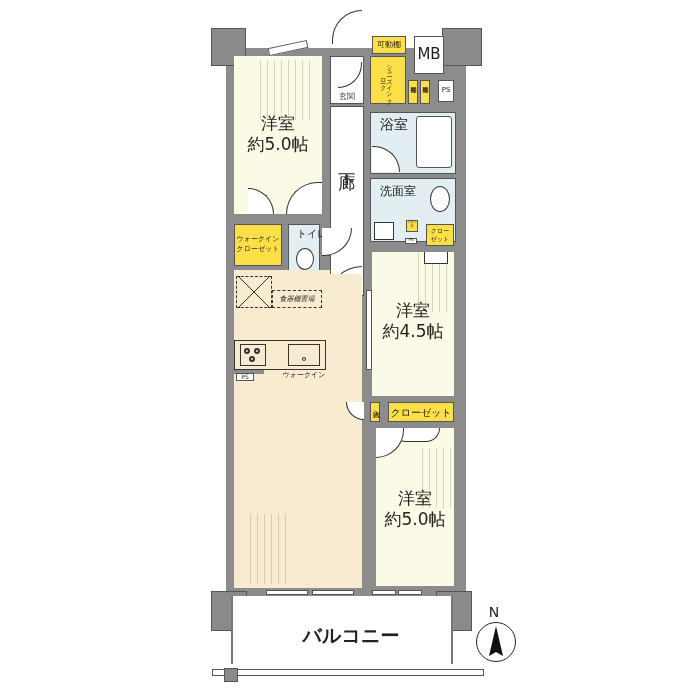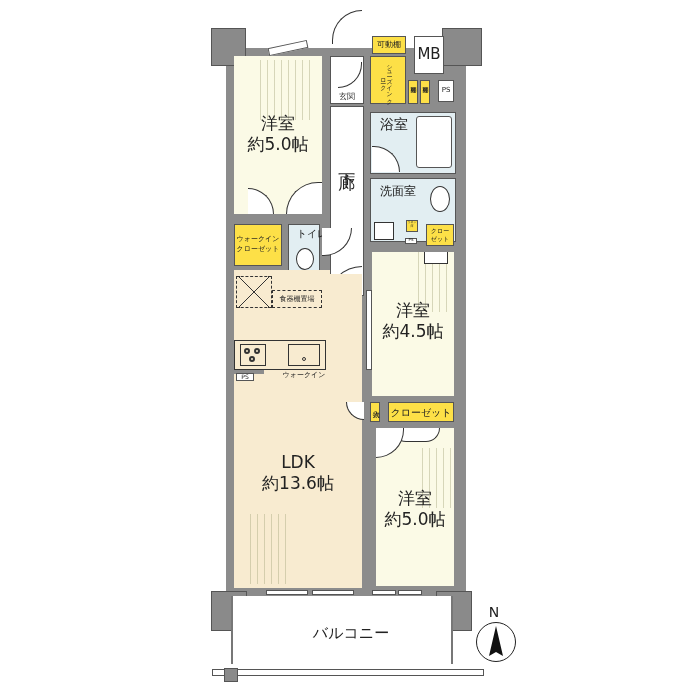--- a/index.html
+++ b/index.html
@@ -103,40 +103,36 @@
   <div class="abs white" style="left:296px;top:248px;width:18px;height:22px;border:1px solid #333;border-radius:50%;"></div>
   <div class="abs" style="left:322px;top:228px;width:30px;height:28px;border:1px solid #333;border-left:none;border-top:none;border-radius:0 0 28px 0;background:#fff;"></div>
   <div class="abs" style="left:328px;top:266px;width:34px;height:34px;border:1px solid #333;border-right:none;border-bottom:none;border-radius:34px 0 0 0;background:#fff;"></div>
 
   <div class="abs room-ldk" style="left:234px;top:274px;width:128px;height:314px;">
     <div class="hatch" style="left:10px;top:240px;width:45px;height:70px;"></div>
   </div>
   <div class="abs room-ldk" style="left:234px;top:270px;width:96px;height:10px;"></div>
   <div class="abs" style="left:236px;top:276px;width:36px;height:32px;border:1px dashed #333;background:linear-gradient(45deg,transparent 49%,#333 49%,#333 51%,transparent 51%),linear-gradient(-45deg,transparent 49%,#333 49%,#333 51%,transparent 51%);"></div>
   <div class="abs" style="left:272px;top:290px;width:50px;height:18px;border:1px dashed #333;">
-    <div class="lbl" style="left:0;top:4px;width:48px;font-size:7px;">食器棚置場</div>
+    <div class="lbl" style="left:0;top:4px;width:48px;font-size:7px;font-style:italic;">食器棚置場</div>
   </div>
 
   <div class="abs wall" style="left:234px;top:368px;width:30px;height:6px;"></div>
   <div class="abs" style="left:234px;top:340px;width:92px;height:30px;border:1px solid #333;background:#f8ebd0;"></div>
   <div class="abs" style="left:240px;top:344px;width:26px;height:22px;border:1px solid #333;">
     <div class="abs" style="left:3px;top:3px;width:6px;height:6px;border:2px solid #333;border-radius:50%;"></div>
     <div class="abs" style="left:13px;top:3px;width:6px;height:6px;border:2px solid #333;border-radius:50%;"></div>
     <div class="abs" style="left:8px;top:11px;width:6px;height:6px;border:2px solid #333;border-radius:50%;"></div>
   </div>
   <div class="abs" style="left:288px;top:344px;width:32px;height:22px;border:1px solid #333;">
     <div class="abs" style="left:13px;top:12px;width:4px;height:4px;border:1px solid #333;border-radius:50%;"></div>
   </div>
   <div class="lbl" style="left:282px;top:371px;width:44px;font-size:7px;">ウォークイン</div>
   <div class="abs white" style="left:236px;top:373px;width:18px;height:8px;border:1px solid #555;">
     <div class="lbl" style="left:0;top:-1px;width:16px;font-size:6px;">PS</div>
-  </div>
-  <div class="lbl big" style="left:234px;top:452px;width:128px;">
-    <div>LDK</div>
-    <div>約13.6帖</div>
   </div>
 
   <div class="abs room-y" style="left:372px;top:252px;width:82px;height:144px;">
     <div class="hatch" style="left:40px;top:0px;width:38px;height:60px;"></div>
   </div>
   <div class="abs white" style="left:366px;top:290px;width:6px;height:80px;border:1px solid #555;"></div>
   <div class="abs" style="left:424px;top:252px;width:24px;height:12px;border:1px solid #333;border-top:none;background:#fff;"></div>
   <div class="lbl big" style="left:372px;top:300px;width:82px;">
     <div>洋室</div>
     <div>約4.5帖</div>
@@ -161,21 +157,21 @@
   </div>
 
   <div class="abs white" style="left:266px;top:590px;width:42px;height:5px;border:1px solid #555;"></div>
   <div class="abs white" style="left:312px;top:590px;width:42px;height:5px;border:1px solid #555;"></div>
   <div class="abs white" style="left:372px;top:590px;width:24px;height:5px;border:1px solid #555;"></div>
   <div class="abs white" style="left:398px;top:590px;width:24px;height:5px;border:1px solid #555;"></div>
 
   <div class="abs" style="left:231px;top:596px;width:222px;height:68px;background:#fff;border-left:2px solid #777;border-right:2px solid #777;"></div>
   <div class="abs white" style="left:212px;top:669px;width:272px;height:7px;border:1px solid #555;"></div>
   <div class="abs pillar" style="left:224px;top:668px;width:14px;height:14px;"></div>
-  <div class="lbl" style="left:231px;top:624px;width:240px;font-size:15px;">バルコニー</div>
+  <div class="lbl" style="left:231px;top:624px;width:240px;font-size:19px;font-weight:bold;">バルコニー</div>
 
   <div class="lbl" style="left:484px;top:604px;width:20px;font-size:14px;">N</div>
   <div class="abs" style="left:476px;top:622px;width:40px;height:40px;border:1px solid #222;border-radius:50%;background:#fff;">
     <svg width="40" height="40" viewBox="0 0 40 40" style="position:absolute;left:-1px;top:-1px;">
       <polygon points="20,4 27,34 20,30 13,34" fill="#111"></polygon>
     </svg>
   </div>
 </div>
 
 </body></html>

